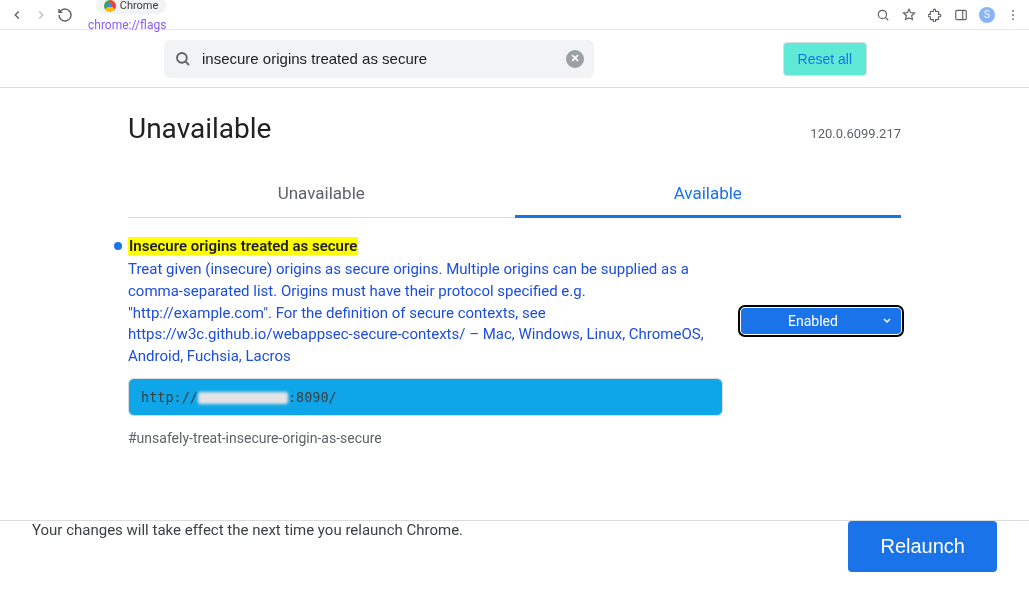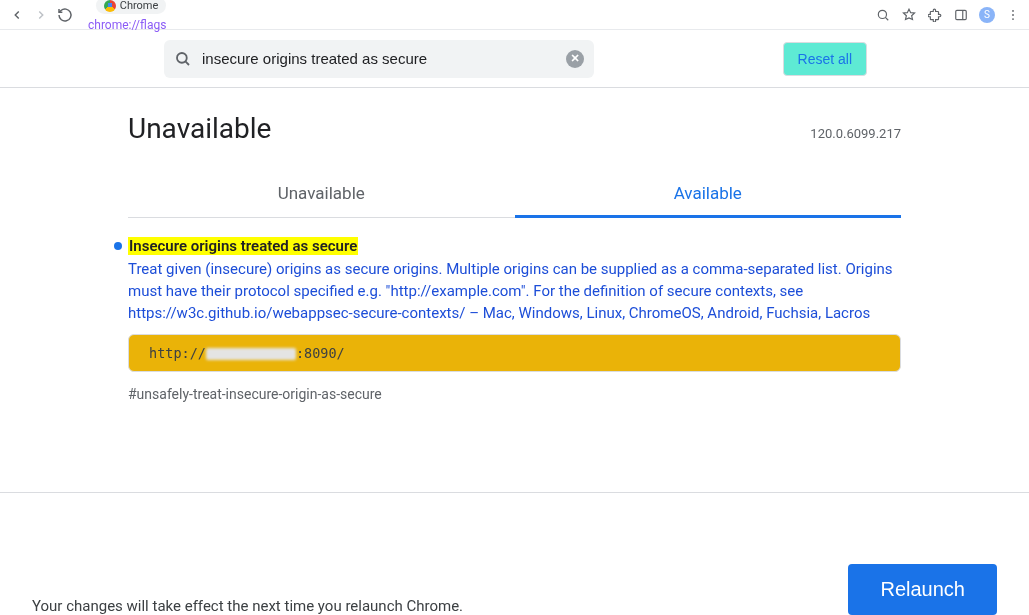--- a/index.html
+++ b/index.html
@@ -187,26 +187,26 @@
       font-size: 15px;
       color: #1d4ed8;
       line-height: 1.45;
       margin-top: 4px;
     }
     .flag-input {
       width: 100%;
       margin-top: 10px;
       border: 1px solid #dadce0;
       border-radius: 6px;
-      padding: 10px 20px;
+      padding: 10px 12px;
       font-family: Consolas, Menlo, monospace;
       font-size: 13.5px;
       color: #3c4043;
       outline: none;
-      background: #eab308;
+      background: #0ea5e9;
     }
     .flag-hash {
       display: inline-block;
       margin-top: 14px;
       font-size: 14px;
       color: #5f6368;
       cursor: pointer;
     }
     .flag-right {
       width: 160px;
@@ -233,25 +233,25 @@
       top: 50%;
       transform: translateY(-50%);
       pointer-events: none;
       color: #fff;
     }
     
     
     .relaunch-bar {
       position: absolute;
       left: 0; right: 0; bottom: 0;
-      height: 123px;
+      height: 95px;
       background: #fff;
       border-top: 1px solid #dadce0;
       display: flex;
-      align-items: flex-end;
+      align-items: flex-start;
       padding: 0 32px;
     }
     .relaunch-msg {
       font-size: 15px;
       color: #3c4043;
     }
     .relaunch-btn {
       margin-left: auto;
       background: #1a73e8;
       color: #fff;
@@ -357,19 +357,29 @@
   <div class="flag-item">
     <div class="flag-left">
       <span class="bullet"></span>
       <span class="flag-title">Insecure origins treated as secure</span>
       <div class="flag-desc">Treat given (insecure) origins as secure origins. Multiple origins can be supplied as a comma-separated list. Origins must have their protocol specified e.g. "http://example.com". For the definition of secure contexts, see https://w3c.github.io/webappsec-secure-contexts/ – Mac, Windows, Linux, ChromeOS, Android, Fuchsia, Lacros</div>
       <div>
         <div class="flag-input"><span>http://</span><span class="blur-strip"></span><span>:8090/</span></div>
       </div>
       <a class="flag-hash">#unsafely-treat-insecure-origin-as-secure</a>
     </div>
+    <div class="flag-right">
+      <div class="select-wrap">
+        <div class="select-enabled">Enabled</div>
+        <span class="select-caret">
+          <svg width="12" height="12" viewBox="0 0 24 24" fill="none" stroke="currentColor" stroke-width="3">
+              <path d="M6 9l6 6 6-6"></path>
+            </svg>
+        </span>
+      </div>
+    </div>
   </div>
 </div>
 
 <div class="relaunch-bar">
   <span class="relaunch-msg">Your changes will take effect the next time you relaunch Chrome.</span>
   <button class="relaunch-btn">Relaunch</button>
 </div>
 
 </body></html>

